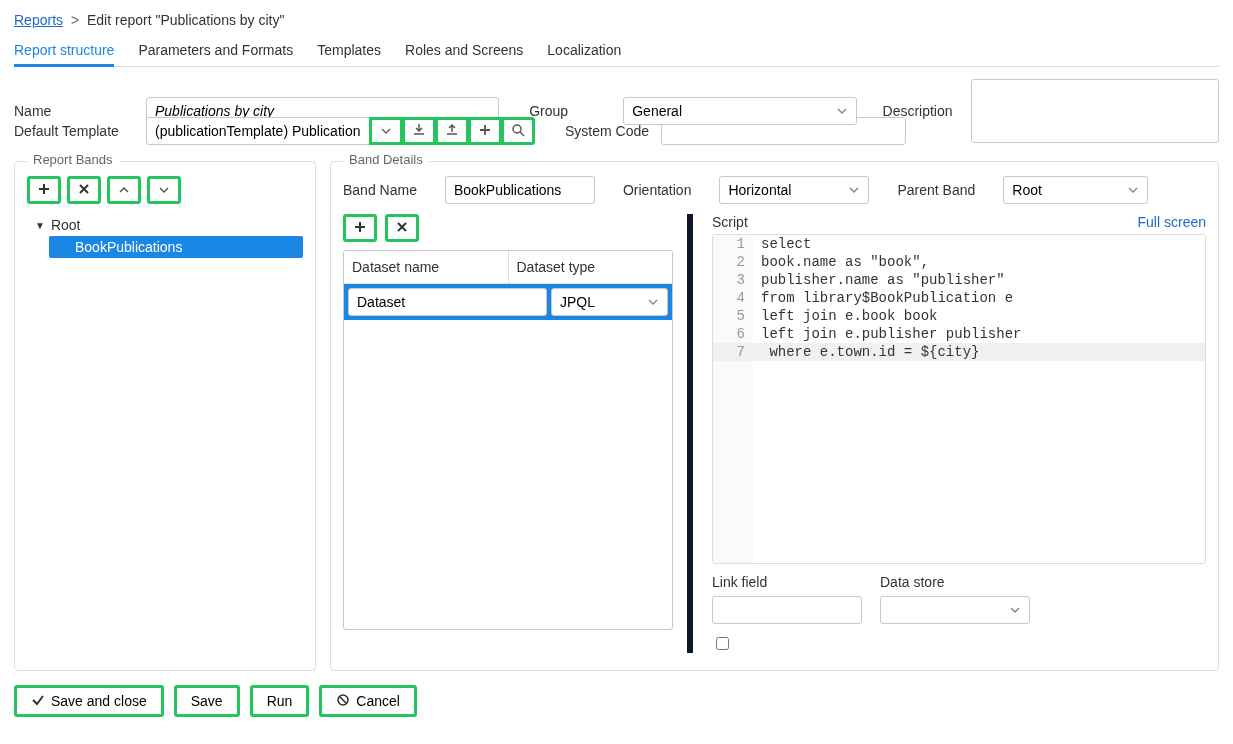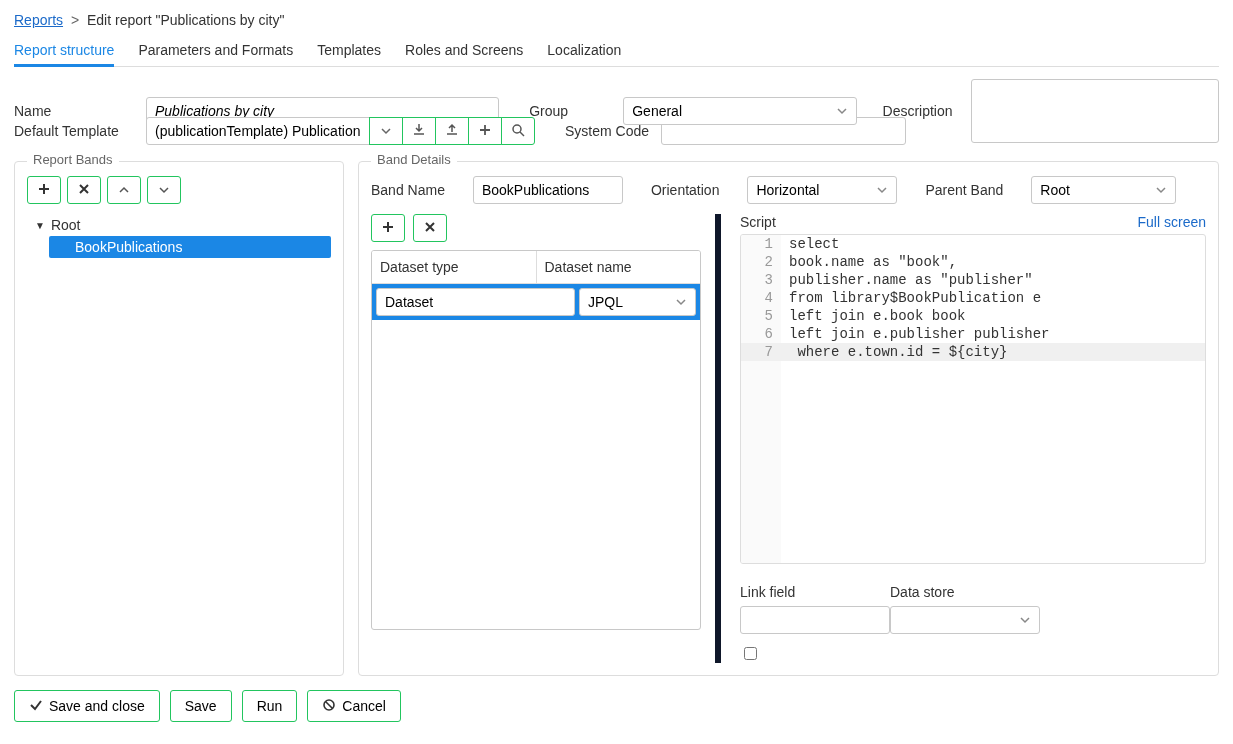--- a/index.html
+++ b/index.html
@@ -22,28 +22,28 @@
   .lbl { min-width: 120px; }
   .lbl.short { min-width: 100px; padding-left: 18px; }
   .input, .select, .textarea {
     border: 1px solid #c8c8c8; border-radius: 3px; padding: 5px 8px; font-size: 14px; background: #fff;
   }
   .input { height: 28px; }
   .select-wrap { position: relative; display: inline-block; }
   .select-wrap .caret { position: absolute; right: 10px; top: 50%; transform: translateY(-50%); pointer-events: none; color: #888; }
   .select { height: 28px; padding-right: 28px; appearance: none; text-align: left; width: 100%; cursor: pointer; background: #fff; }
   .btn {
-    border: 1px solid #22c55e; background: #fff; border-radius: 3px; height: 28px; min-width: 34px;
+    border: 3px solid #22c55e; background: #fff; border-radius: 3px; height: 28px; min-width: 34px;
     display: inline-flex; align-items: center; justify-content: center; cursor: pointer; font-size: 14px;
     padding: 0 6px;
   }
   .panels { display: flex; gap: 14px; }
   .fieldset { position: relative; border: 1px solid #ddd; border-radius: 4px; padding: 14px 12px 12px 12px; }
   .fieldset-legend { position: absolute; top: -10px; left: 12px; background: #fff; padding: 0 6px; color: #666; font-size: 13px; }
-  .left-panel { width: 330px; min-height: 510px; }
+  .left-panel { width: 302px; min-height: 510px; }
   .right-panel { flex: 1; min-height: 510px; }
   .band-toolbar { display: flex; gap: 6px; margin-bottom: 10px; }
   .tree { margin-top: 6px; }
   .tree-node { display: flex; align-items: center; gap: 6px; padding: 3px 8px; border-radius: 2px; cursor: pointer; }
   .tree-caret { font-size: 10px; color: #333; }
   .tree-node.selected { background: #1b87e5; color: #fff; }
   .tree-child { margin-left: 22px; }
   .band-header { display: flex; align-items: center; gap: 28px; margin-bottom: 10px; flex-wrap: nowrap; }
   .band-header .lbl2 { white-space: nowrap; }
   .ds-area { display: flex; gap: 14px; }
@@ -57,21 +57,21 @@
   .ds-row { display: flex; background: #1b87e5; padding: 4px; gap: 4px; }
   .ds-row .input { flex: 1; background: #fff; }
   .ds-row .select-wrap { flex: 1; }
   .script-head { display: flex; justify-content: space-between; align-items: center; margin-bottom: 4px; }
   .editor { border: 1px solid #ddd; border-radius: 3px; height: 330px; overflow: hidden; font-family: "Courier New", monospace; font-size: 14px; }
   .editor-row { display: flex; }
   .gutter { width: 40px; text-align: right; padding-right: 8px; color: #999; user-select: none; background: #fafafa; line-height: 18px; }
   .code { flex: 1; padding-left: 8px; white-space: pre; line-height: 18px; }
   .editor-row.hl .code, .editor-row.hl .gutter { background: #f0f0f0; }
   .editor-lines { flex: 1; }
-  .below-editor { display: flex; margin-top: 20px; }
+  .below-editor { display: flex; gap: 18px; margin-top: 10px; }
   .below-col { display: flex; flex-direction: column; gap: 4px; }
   .below-col .lbl3 { font-size: 14px; color: #333; margin-bottom: 2px; }
   .checkbox-row { display: flex; align-items: center; gap: 6px; margin-top: 10px; }
   .bottom-bar { display: flex; gap: 10px; margin-top: 14px; }
   .bottom-bar .btn { padding: 0 14px; height: 32px; }
   .icon { width: 14px; height: 14px; display: inline-block; }
   .textarea { height: 64px; width: 260px; resize: none; }
   .caret-svg { width: 10px; height: 10px; }
   .template-group { display: inline-flex; }
   .template-group .input { border-top-right-radius: 0; border-bottom-right-radius: 0; }
@@ -217,22 +217,22 @@
                 </svg></span>
           </button>
           <button class="btn">
             <span><svg class="icon" viewBox="0 0 14 14">
                   <path d="M3 3 L11 11 M11 3 L3 11" fill="none" stroke="#333" stroke-width="2"></path>
                 </svg></span>
           </button>
         </div>
         <div class="ds-table">
           <div class="ds-thead">
+            <div class="ds-th">Dataset name</div>
             <div class="ds-th">Dataset type</div>
-            <div class="ds-th">Dataset name</div>
           </div>
           <div class="ds-row">
             <input class="input" value="Dataset" style="">
             <div class="select-wrap" style="flex:1">
               <button class="select">JPQL</button>
               <span class="caret"><svg class="caret-svg" viewBox="0 0 10 10">
                     <path d="M1 3 L5 7 L9 3" fill="none" stroke="#888" stroke-width="1.5"></path>
                   </svg></span>
             </div>
           </div>

